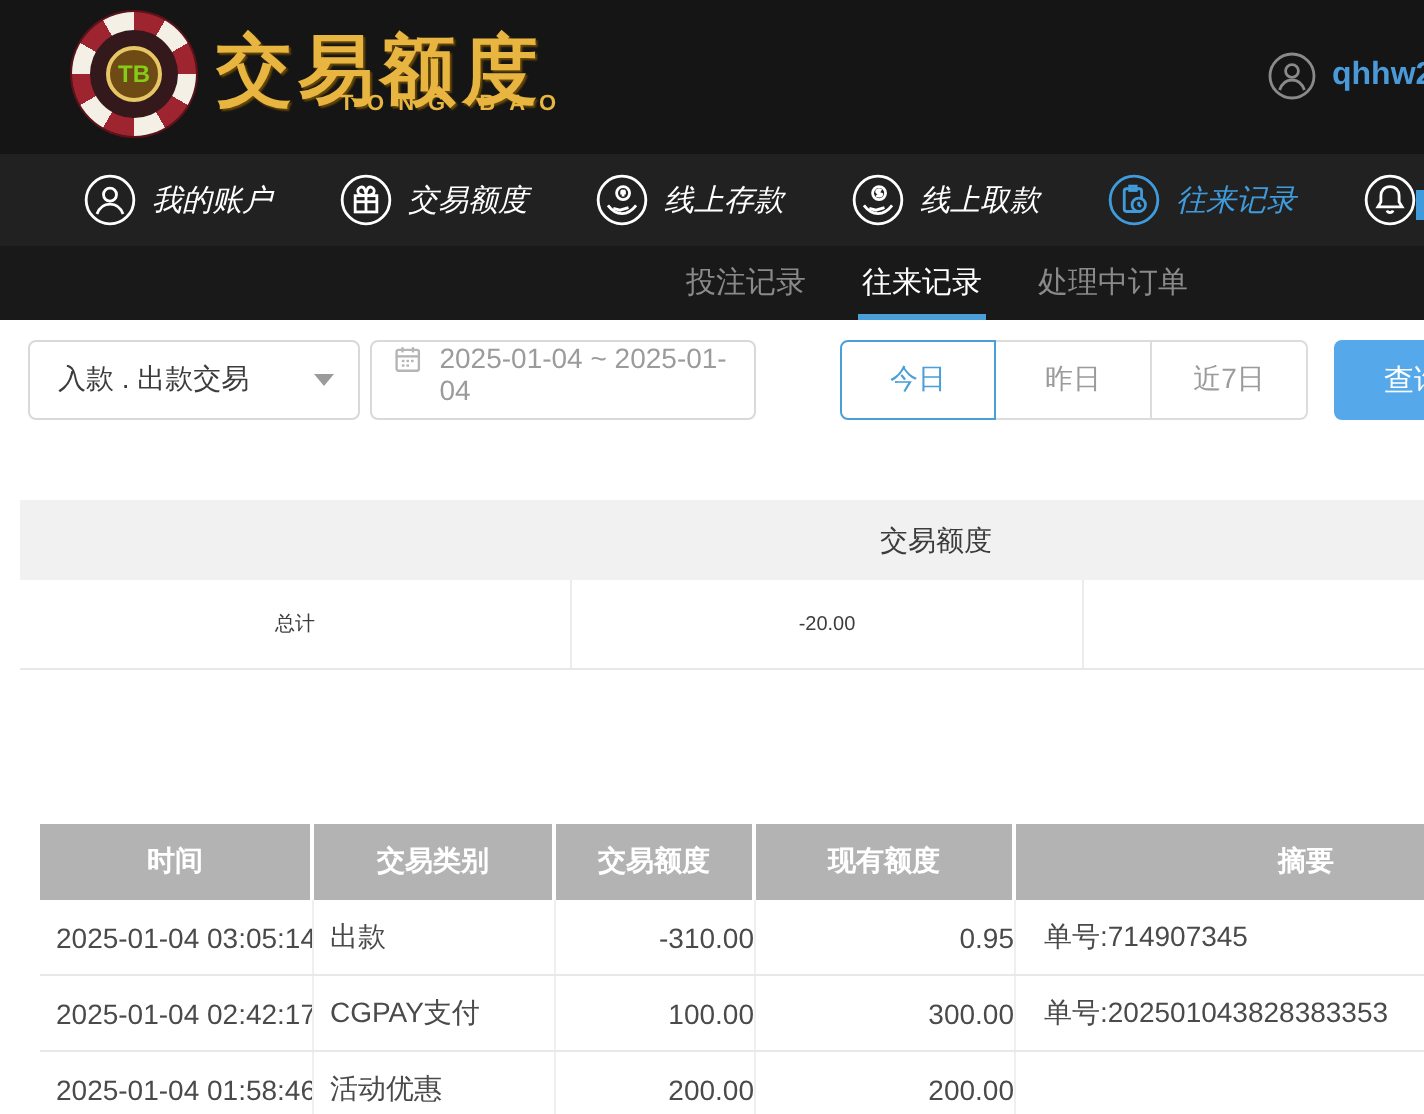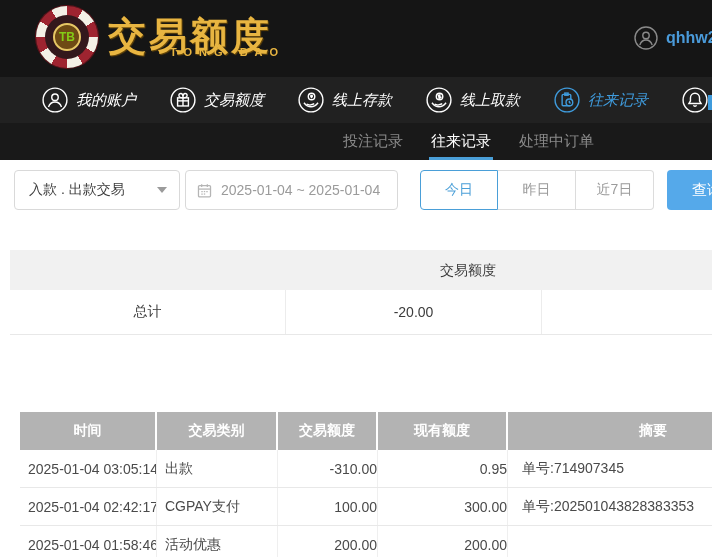--- a/index.html
+++ b/index.html
@@ -40,40 +40,40 @@
   .tab{height:37px;display:flex;align-items:center;color:#8a8a8a;font-size:15px;position:relative;
     cursor:pointer;white-space:nowrap;}
   .tab.active{color:#ffffff;}
   .tab.active::after{content:"";position:absolute;left:-2px;right:-2px;bottom:0;height:3px;background:#4a9fd8;}
   
   .filter-select{position:absolute;left:14px;top:170px;width:166px;height:40px;border:1px solid #d9d9d9;
     border-radius:4px;background:#fff;display:flex;align-items:center;justify-content:space-between;
     padding:0 12px 0 14px;font-size:14px;color:#3c3c3c;cursor:pointer;}
   .caret{width:0;height:0;border-left:5px solid transparent;border-right:5px solid transparent;
     border-top:6px solid #9b9b9b;}
-  .filter-date{position:absolute;left:185px;top:170px;width:213px;height:40px;border:1px solid #d9d9d9;
-    border-radius:4px;background:#fff;display:flex;align-items:center;gap:8px;padding:0 10px;
+  .filter-date{position:absolute;left:185px;top:170px;width:193px;height:40px;border:1px solid #d9d9d9;
+    border-radius:4px;background:#fff;display:flex;gap:8px;padding:0 10px;
     font-size:14px;color:#9b9b9b;cursor:pointer;}
   .btn-group{position:absolute;left:420px;top:170px;height:40px;display:flex;}
   .qbtn{height:40px;width:78px;background:#fff;border:1px solid #dcdcdc;border-left-width:0;
     font-size:14px;color:#9b9b9b;display:flex;align-items:center;justify-content:center;cursor:pointer;}
   .qbtn:first-child{border-left-width:1px;border-radius:4px 0 0 4px;}
   .qbtn:last-child{border-radius:0 4px 4px 0;}
   .qbtn.active{border:1px solid #4a9fd8;color:#4a9fd8;z-index:1;}
   .search-btn{position:absolute;left:667px;top:170px;width:80px;height:40px;background:#55a9ea;border:none;
     border-radius:4px;color:#fff;font-size:15px;display:flex;align-items:center;justify-content:center;
     cursor:pointer;}
   
   .summary{position:absolute;left:10px;top:250px;width:760px;}
   .summary-head{height:40px;background:#f1f1f1;position:relative;}
   .summary-head span{position:absolute;left:308px;width:300px;text-align:center;line-height:40px;
     font-size:14px;color:#3c3c3c;}
   .summary-row{display:grid;grid-template-columns:276px 256px 228px;height:45px;
     border-bottom:1px solid #e8e8e8;}
-  .summary-row .cell{display:flex;align-items:center;justify-content:center;font-size:14px;color:#3c3c3c;
+  .summary-row .cell{display:flex;align-items:center;justify-content:center;font-size:10px;color:#3c3c3c;
     border-right:1px solid #ececec;}
   .summary-row .cell:last-child{border-right:none;}
   
   .txn{position:absolute;left:20px;top:412px;width:780px;}
   .txn-head{display:grid;grid-template-columns:137px 121px 100px 130px 292px;height:38px;}
   .txn-head .hcell{background:#b3b3b3;color:#ffffff;font-size:14px;font-weight:bold;
     display:flex;align-items:center;justify-content:center;border-right:2px solid #fff;}
   .txn-row{display:grid;grid-template-columns:137px 121px 100px 130px 292px;height:38px;
     border-bottom:1px solid #e8e8e8;}
   .txn-row .cell{display:flex;align-items:center;font-size:14px;color:#4a4a4a;

